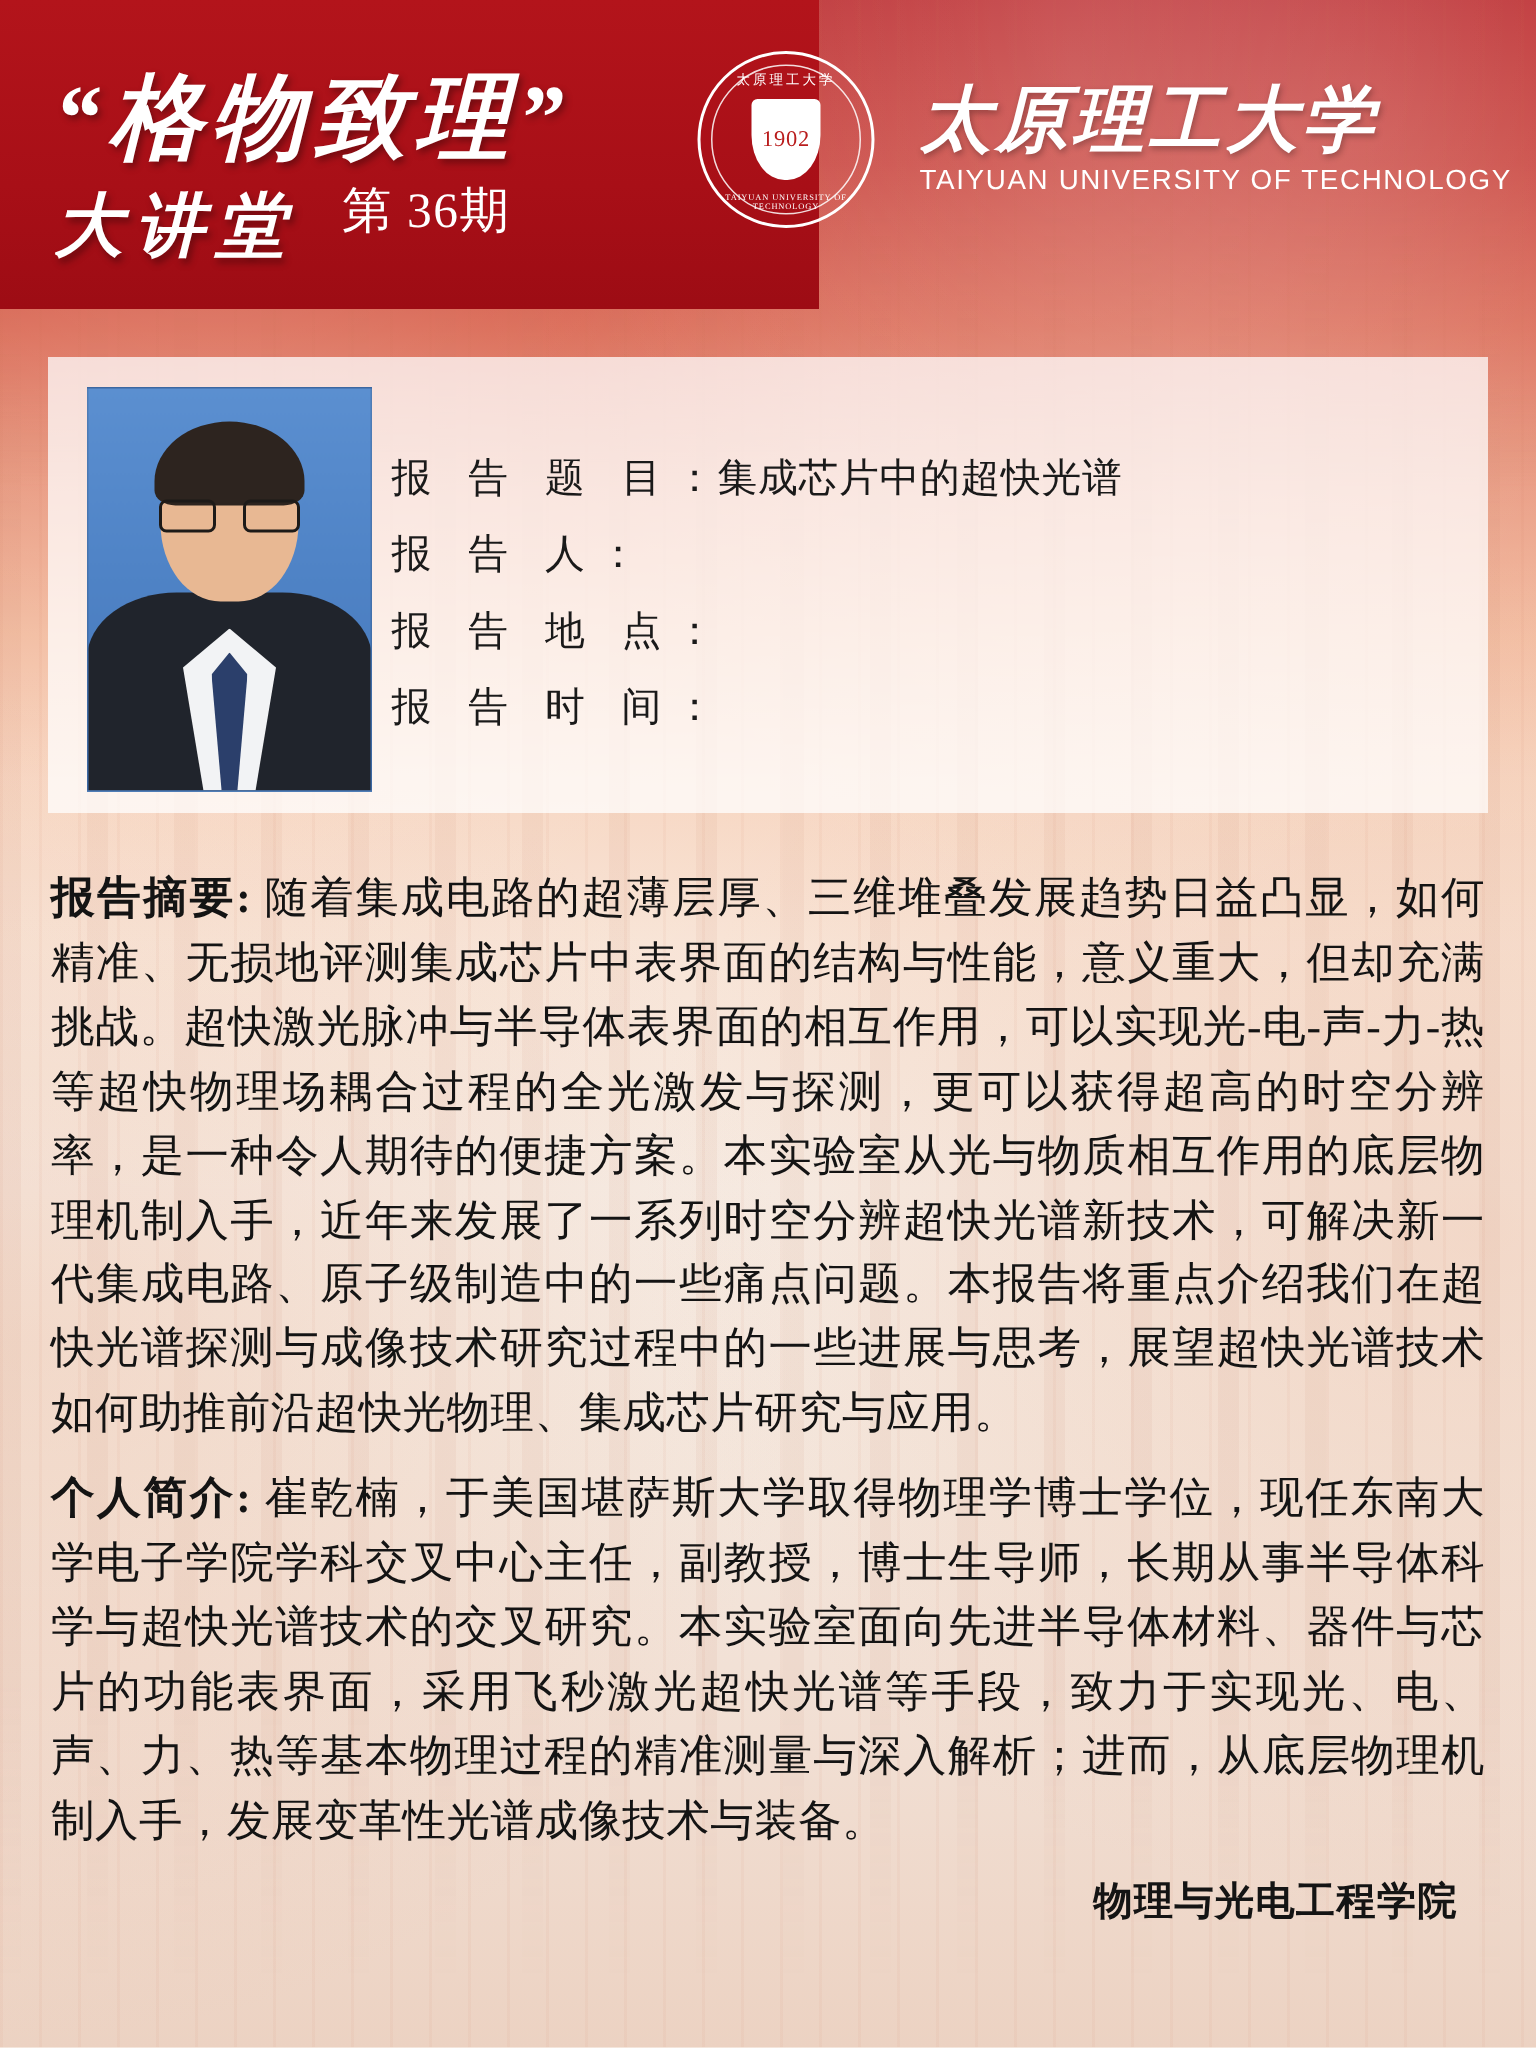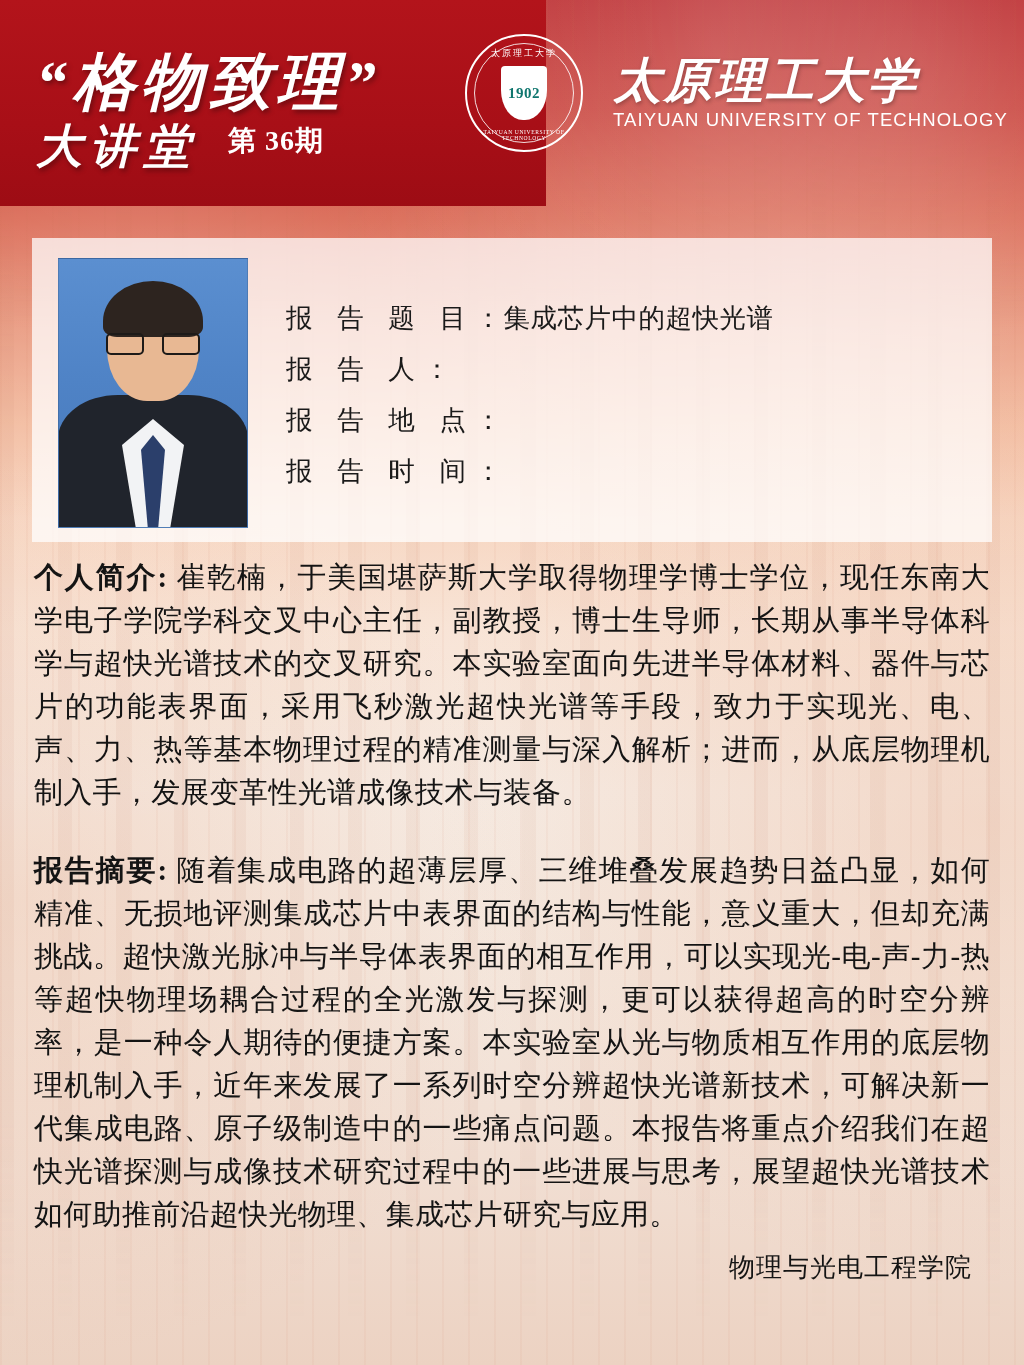--- a/index.html
+++ b/index.html
@@ -98,22 +98,22 @@
     color: #ffffff;
     font-size: 46px;
     font-weight: bold;
     font-style: italic;
     letter-spacing: 8px;
     line-height: 1.05;
     text-shadow: 2px 3px 5px rgba(0,0,0,.35);
   }
   .issue {
     color: #ffffff;
-    font-size: 28px;
-    font-weight: bold;
+    font-size: 33px;
+    font-weight: normal;
     padding-bottom: 12px;
     letter-spacing: 1px;
   }
 
   
   .uni-brand {
     position: absolute;
     right: 16px;
     top: 34px;
     display: flex;
@@ -143,23 +143,23 @@
     z-index: 2;
     width: 46px;
     height: 54px;
     background: #ffffff;
     border-radius: 4px 4px 22px 22px / 4px 4px 30px 30px;
     display: flex;
     align-items: center;
     justify-content: center;
   }
   .seal-year {
-    color: #0f766e;
+    color: #b91c1c;
     font-size: 15px;
-    font-weight: bold;
+    font-weight: normal;
     letter-spacing: .5px;
   }
   .seal-top-cn {
     position: absolute;
     top: 11px;
     left: 0;
     right: 0;
     text-align: center;
     color: #fff;
     font-size: 9px;
@@ -199,21 +199,21 @@
     line-height: 1;
   }
 
   
   .info-card {
     position: relative;
     z-index: 4;
     margin: 26px 32px 0 32px;
     background: rgba(255,255,255,0.74);
     display: flex;
-    gap: 38px;
+    gap: 13px;
     padding: 20px 18px 14px 26px;
     box-sizing: border-box;
   }
   .portrait {
     width: 188px;
     height: 268px;
     flex: 0 0 188px;
     border: 1px solid rgba(0,0,0,.12);
     background: linear-gradient(180deg, #5b8fd0 0%, #4f83c6 45%, #4576b8 100%);
     position: relative;
@@ -332,21 +332,21 @@
     letter-spacing: 1px;
   }
   .sec-body { letter-spacing: .3px; }
 
   .signature {
     position: relative;
     z-index: 4;
     margin: 14px 52px 0 0;
     text-align: right;
     font-size: 26px;
-    font-weight: normal;
+    font-weight: bold;
     color: #141414;
     letter-spacing: 1px;
   }
 </style>
 </head>
 <body>
 
 <div class="poster">
 
   <div class="bg-texture cloud"></div>
@@ -409,23 +409,23 @@
       </div>
 
       <div class="field-row">
         <span class="field-label">报 告 时 间</span>
         <span class="field-colon">：</span>
       </div>
 
     </div>
   </div>
 
+  <div class="section abstract">
+    <span class="sec-head">报告摘要:</span><span class="sec-body"> 随着集成电路的超薄层厚、三维堆叠发展趋势日益凸显，如何精准、无损地评测集成芯片中表界面的结构与性能，意义重大，但却充满挑战。超快激光脉冲与半导体表界面的相互作用，可以实现光-电-声-力-热等超快物理场耦合过程的全光激发与探测，更可以获得超高的时空分辨率，是一种令人期待的便捷方案。本实验室从光与物质相互作用的底层物理机制入手，近年来发展了一系列时空分辨超快光谱新技术，可解决新一代集成电路、原子级制造中的一些痛点问题。本报告将重点介绍我们在超快光谱探测与成像技术研究过程中的一些进展与思考，展望超快光谱技术如何助推前沿超快光物理、集成芯片研究与应用。</span>
+  </div>
+
   <div class="section bio">
     <span class="sec-head">个人简介:</span><span class="sec-body"> 崔乾楠，于美国堪萨斯大学取得物理学博士学位，现任东南大学电子学院学科交叉中心主任，副教授，博士生导师，长期从事半导体科学与超快光谱技术的交叉研究。本实验室面向先进半导体材料、器件与芯片的功能表界面，采用飞秒激光超快光谱等手段，致力于实现光、电、声、力、热等基本物理过程的精准测量与深入解析；进而，从底层物理机制入手，发展变革性光谱成像技术与装备。</span>
   </div>
 
-  <div class="section abstract">
-    <span class="sec-head">报告摘要:</span><span class="sec-body"> 随着集成电路的超薄层厚、三维堆叠发展趋势日益凸显，如何精准、无损地评测集成芯片中表界面的结构与性能，意义重大，但却充满挑战。超快激光脉冲与半导体表界面的相互作用，可以实现光-电-声-力-热等超快物理场耦合过程的全光激发与探测，更可以获得超高的时空分辨率，是一种令人期待的便捷方案。本实验室从光与物质相互作用的底层物理机制入手，近年来发展了一系列时空分辨超快光谱新技术，可解决新一代集成电路、原子级制造中的一些痛点问题。本报告将重点介绍我们在超快光谱探测与成像技术研究过程中的一些进展与思考，展望超快光谱技术如何助推前沿超快光物理、集成芯片研究与应用。</span>
-  </div>
-
   <div class="signature">物理与光电工程学院</div>
 
 </div>
 
 </body></html>

